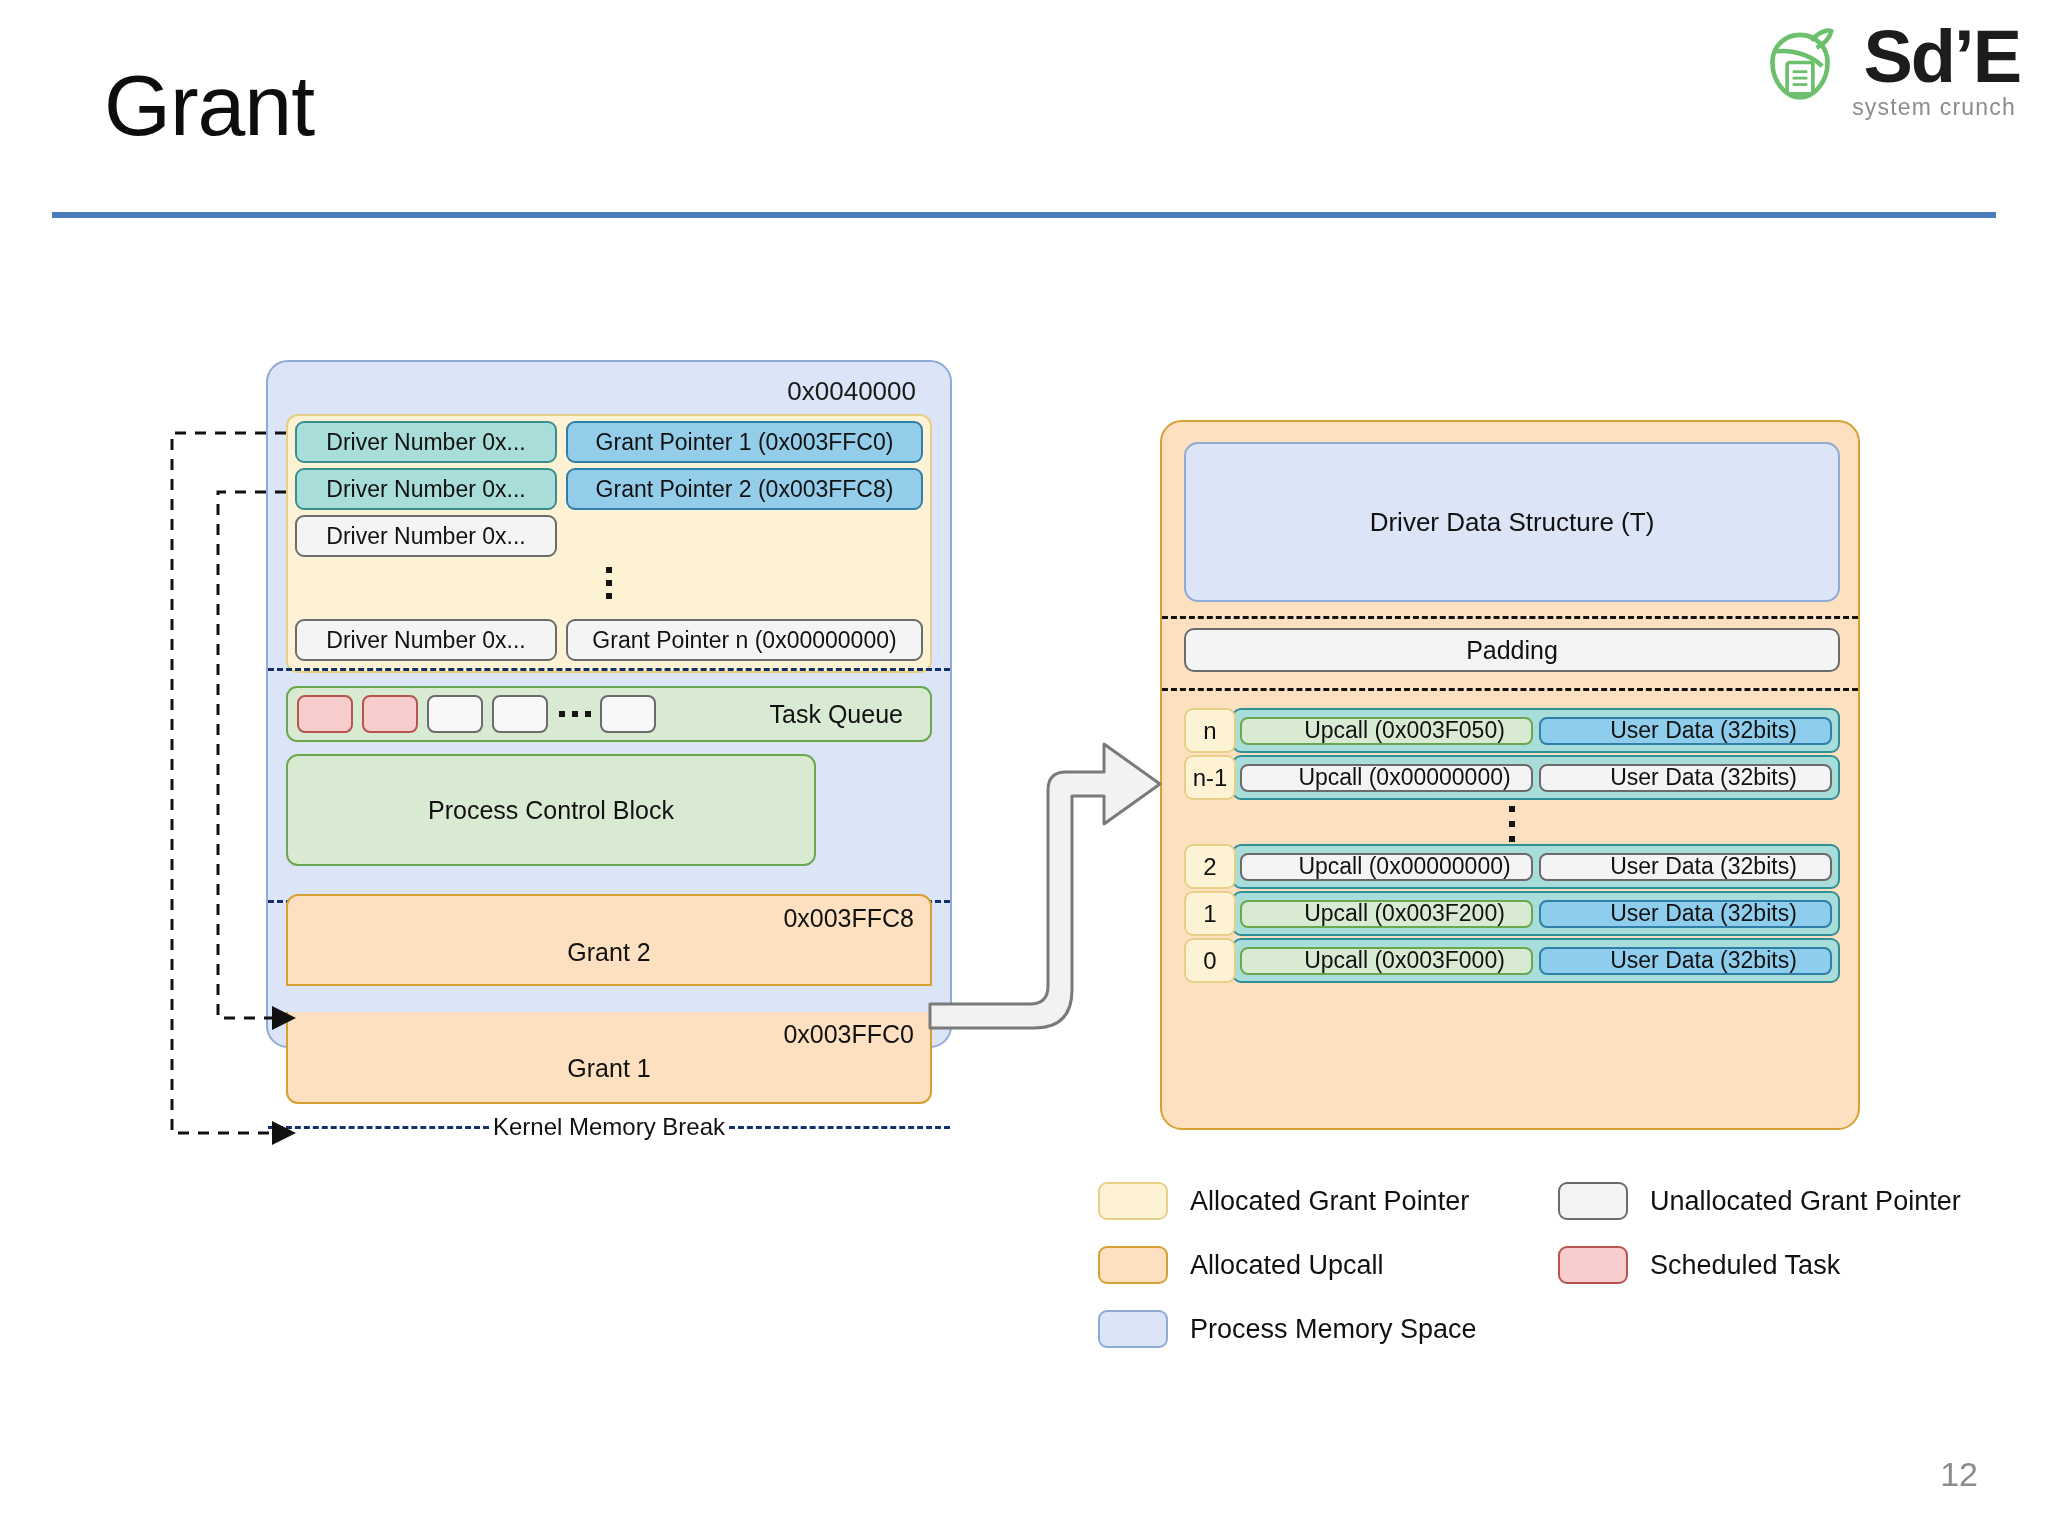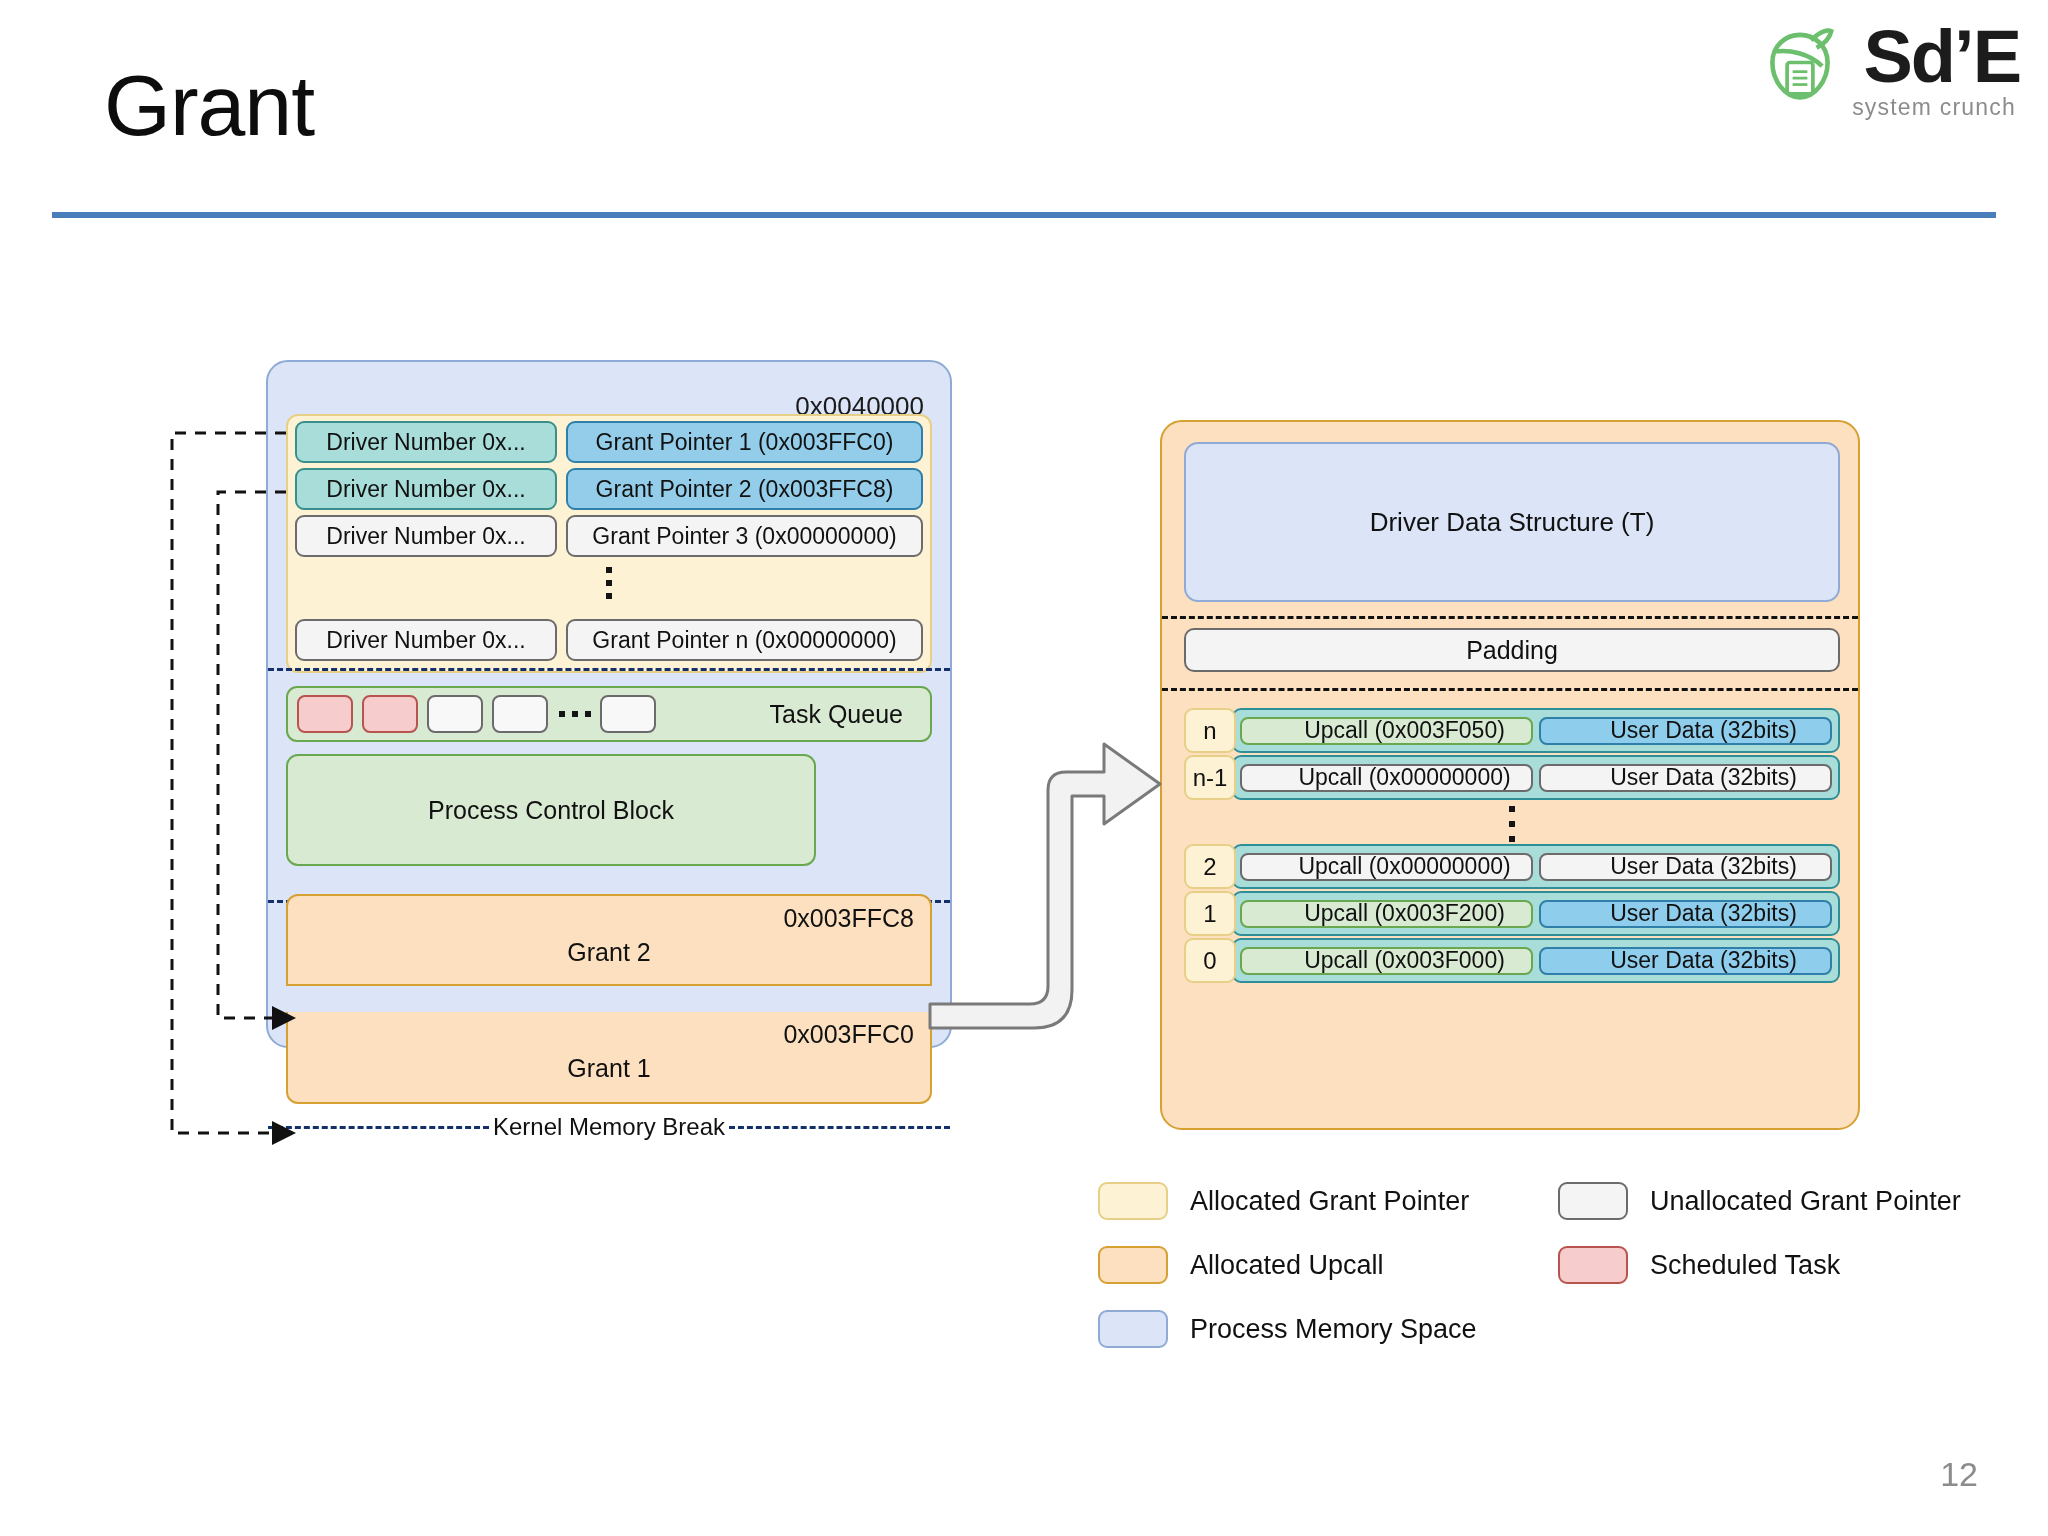--- a/index.html
+++ b/index.html
@@ -60,24 +60,23 @@
     position: absolute;
     left: 266px; top: 360px;
     width: 686px; height: 688px;
     background: #dbe5f7;
     border: 2px solid #8faad4;
     border-radius: 22px;
     box-sizing: border-box;
   }
   #pms-base-address {
     position: absolute;
-    right: 26px; top: 14px;
+    right: 34px; top: 14px;
     font-size: 26px;
     color: #1a1a1a;
-    margin-top: 15px;
   }
 
   #grant-pointer-table {
     position: absolute;
     left: 18px; top: 52px;
     width: 646px;
     background: #fdf3d4;
     border: 2px solid #e8cf88;
     border-radius: 12px;
     box-sizing: border-box;
@@ -393,21 +392,20 @@
     <div class="gp-row">
       <div class="gp-cell gp-driver alloc-driver">Driver Number 0x...</div>
       <div class="gp-cell gp-pointer alloc-pointer">Grant Pointer 1 (0x003FFC0)</div>
     </div>
     <div class="gp-row">
       <div class="gp-cell gp-driver alloc-driver">Driver Number 0x...</div>
       <div class="gp-cell gp-pointer alloc-pointer">Grant Pointer 2 (0x003FFC8)</div>
     </div>
     <div class="gp-row">
       <div class="gp-cell gp-driver">Driver Number 0x...</div>
-      <div class="gp-cell gp-pointer">Grant Pointer 3 (0x00000000)</div>
     </div>
     <div class="gp-row spacer-before">
       <div class="gp-cell gp-driver">Driver Number 0x...</div>
       <div class="gp-cell gp-pointer">Grant Pointer n (0x00000000)</div>
     </div>
     <div id="gp-vertical-dots" style="top:151px;">
       <span class="vdot"></span>
         <span class="vdot"></span>
         <span class="vdot"></span>
     </div>

